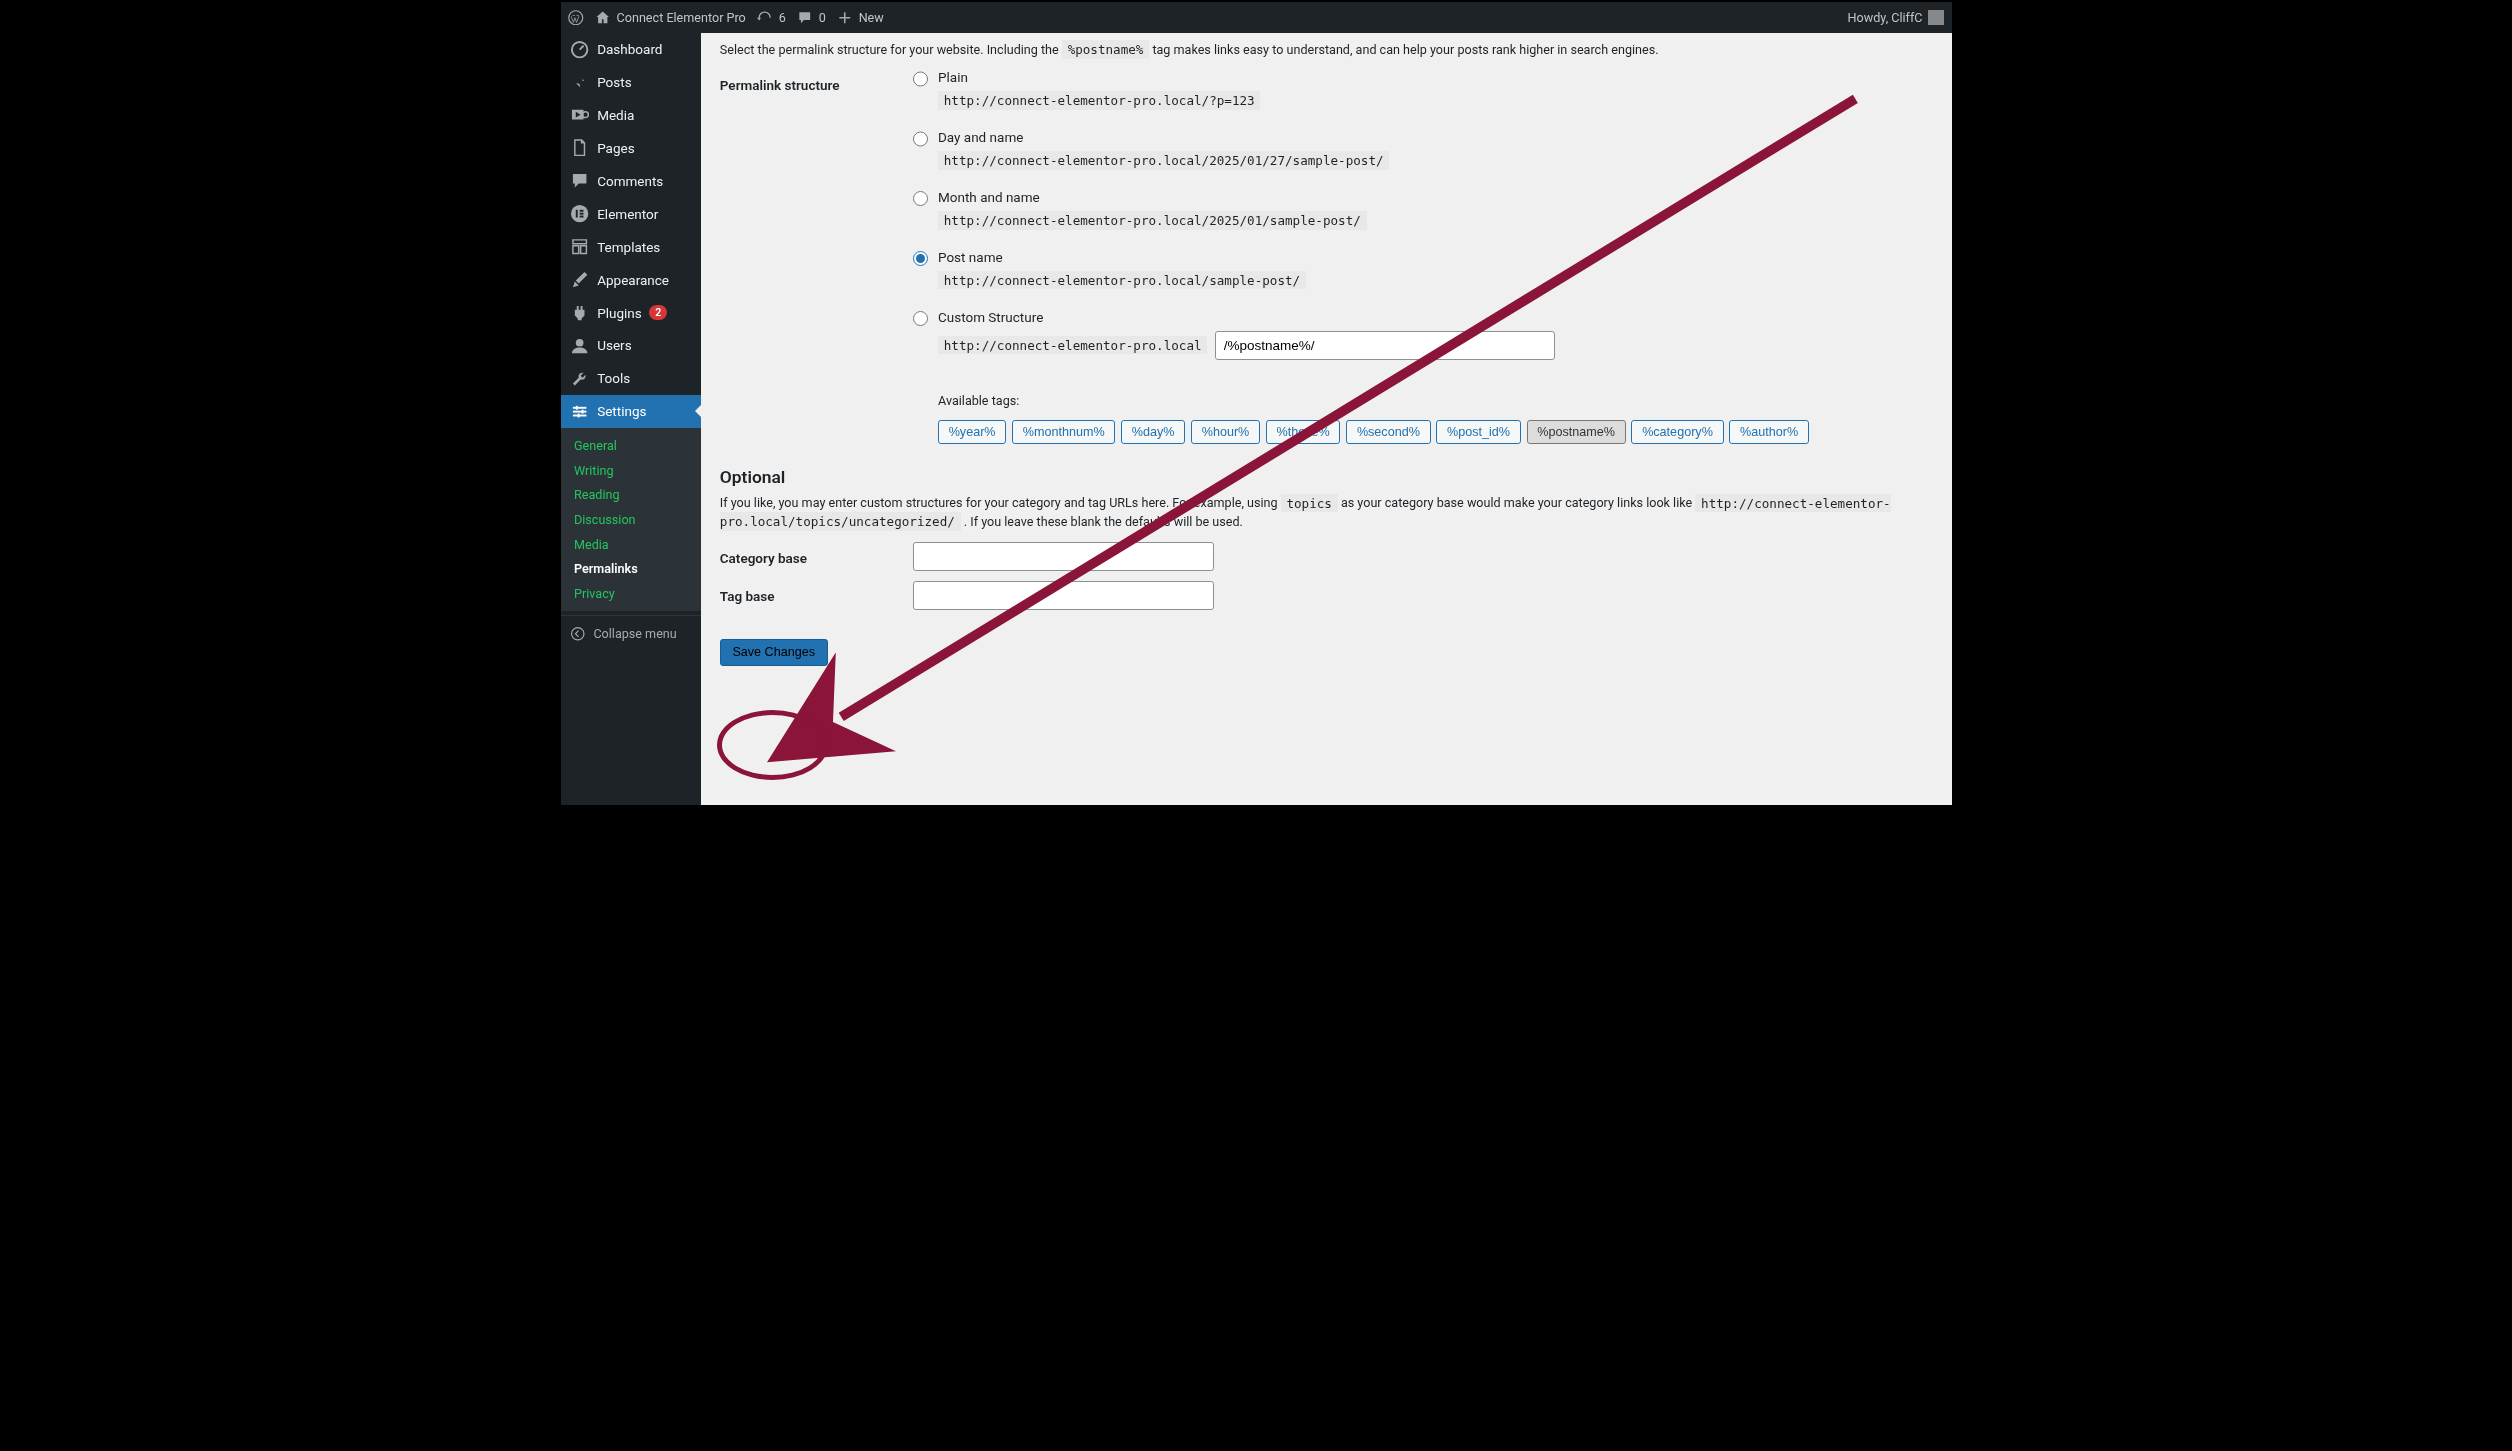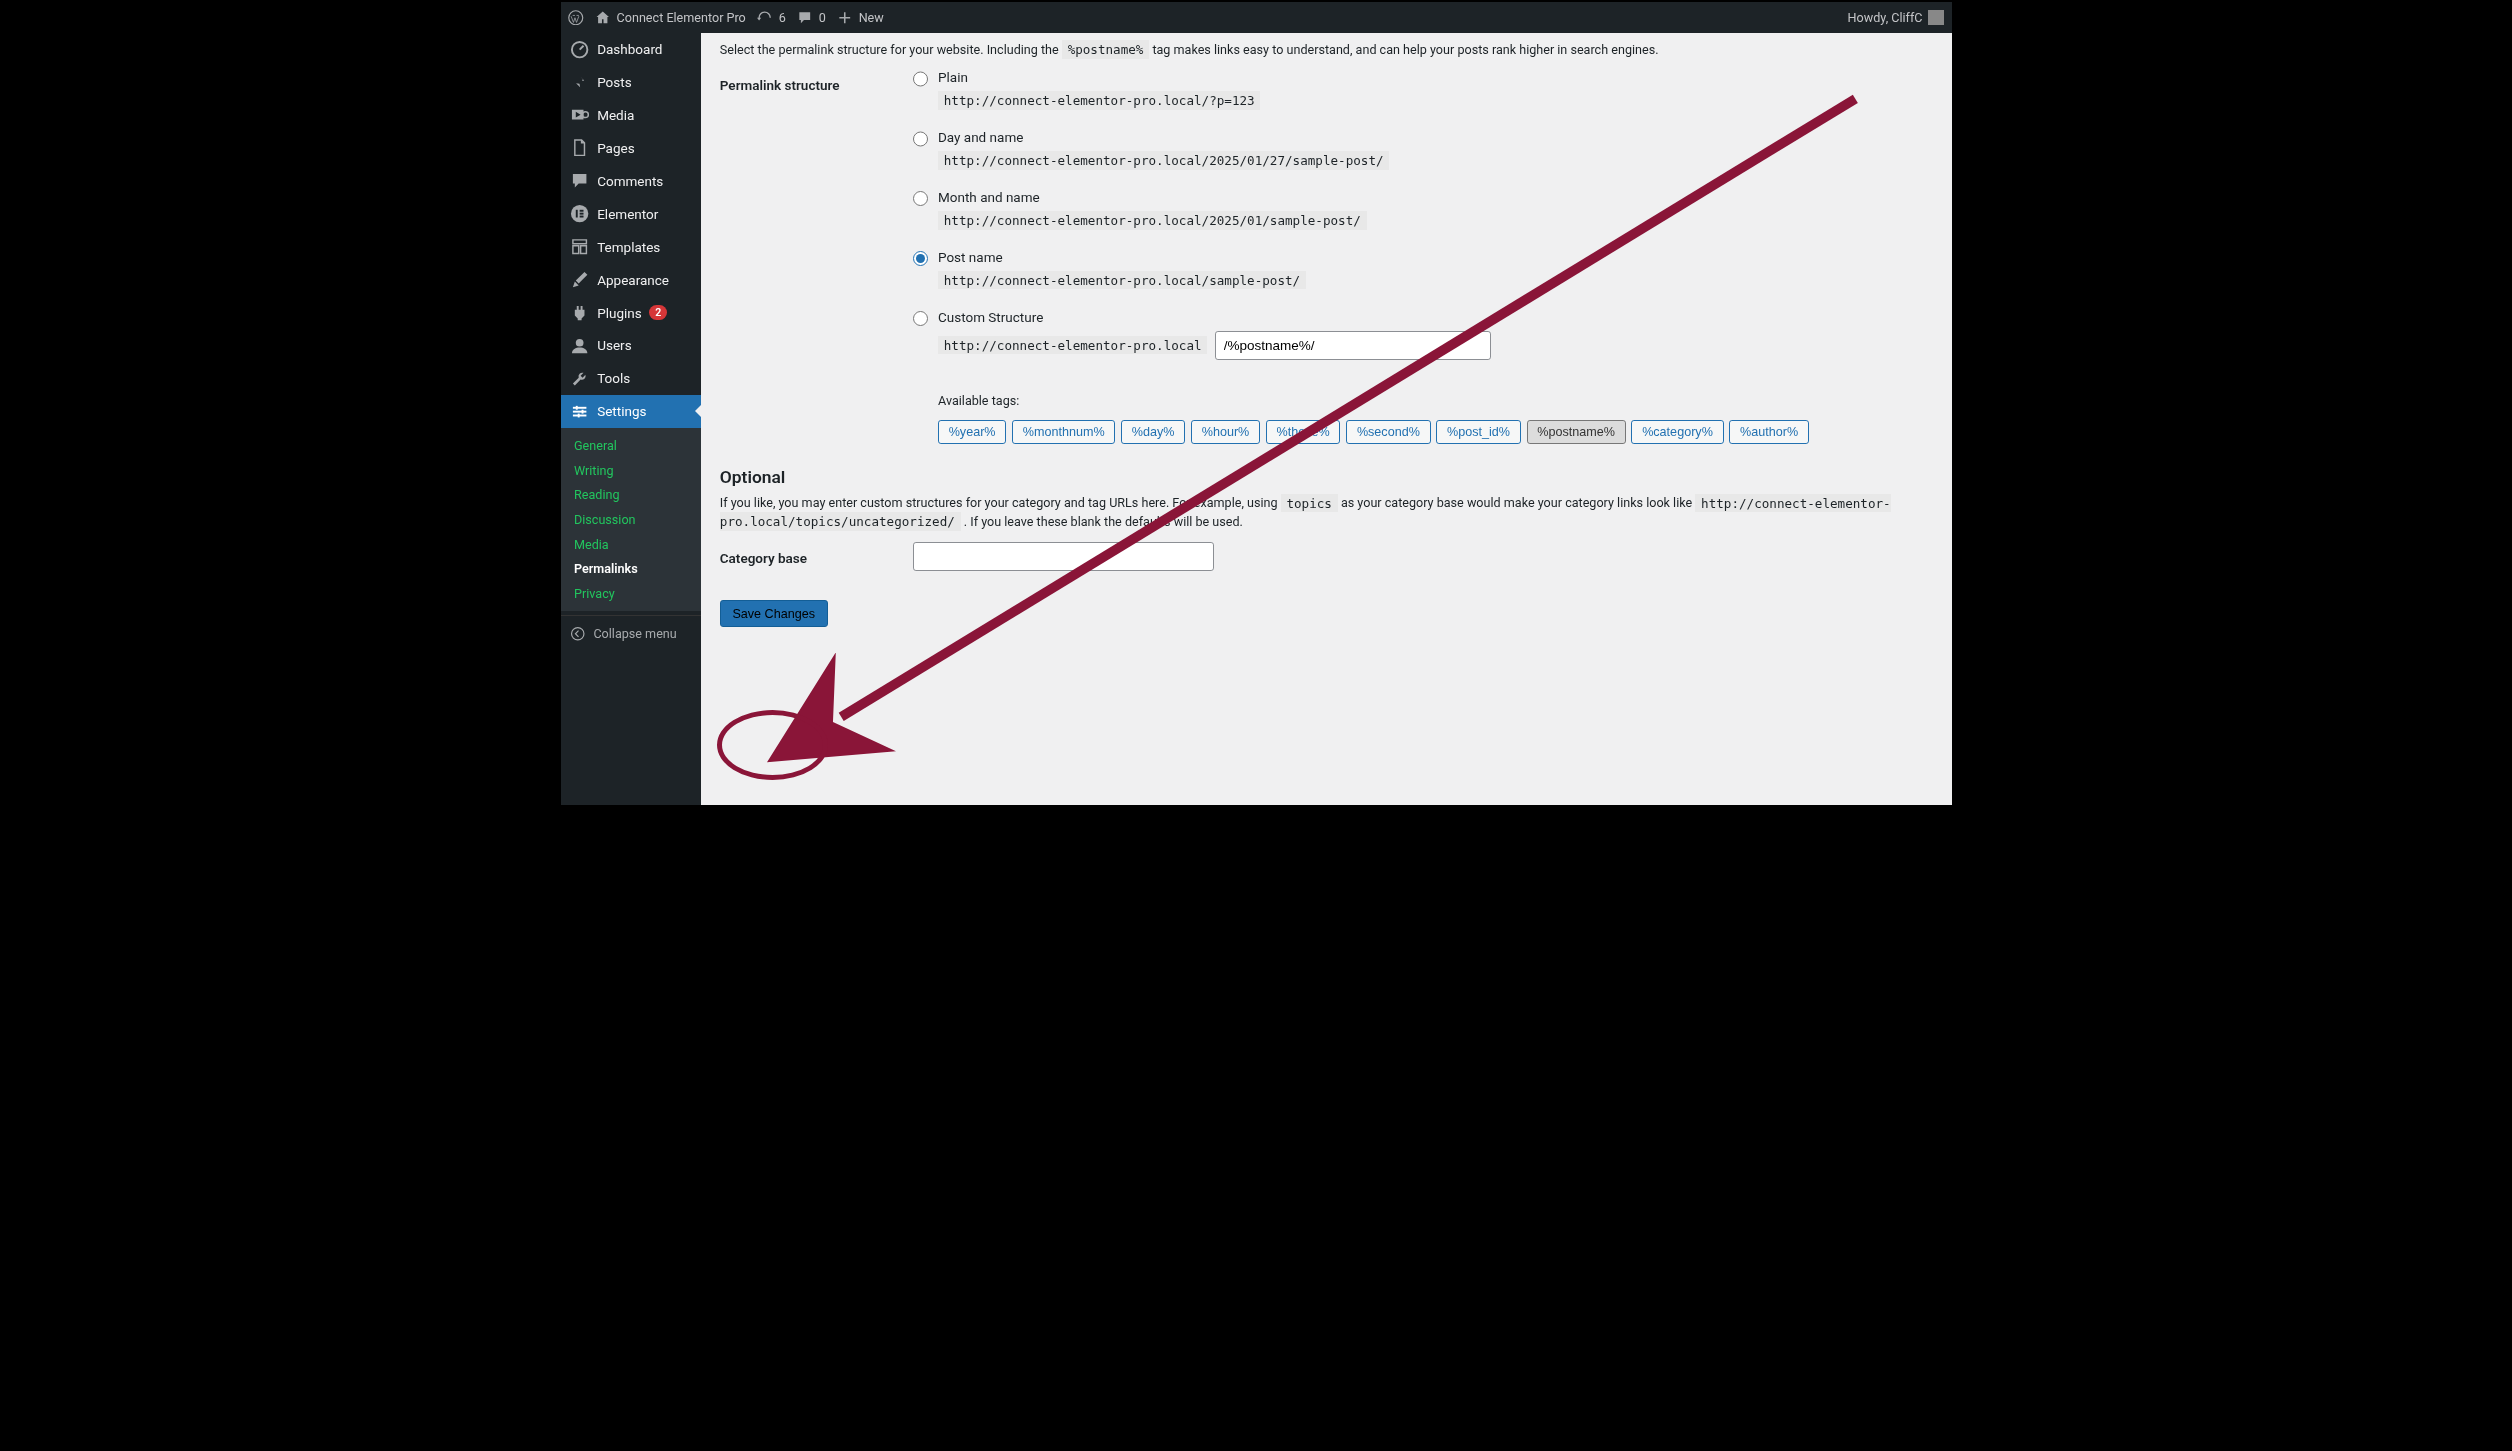--- a/index.html
+++ b/index.html
@@ -33,21 +33,21 @@
   code { background: #e8e8e8; padding: 1.9px 5.8px; font-family: Menlo, Consolas, monospace; font-size: 12.6px; }
   .form-row { display: flex; margin: 9.7px 0; }
   .form-label { width: 193px; font-weight: 600; padding-top: 7.7px; font-size: 13.5px; }
   .form-field { flex: 1; }
   .struct-list { display: flex; flex-direction: column; gap: 19.3px; }
   .struct-opt { display: flex; align-items: flex-start; gap: 9.7px; }
   .struct-opt input[type=radio] { margin-top: 1.9px; width: 15.5px; height: 15.5px; accent-color: #2271b1; }
   .struct-body { display: flex; flex-direction: column; gap: 5.8px; }
   .struct-body label { font-weight: 400; font-size: 13.5px; }
   .custom-row { display: flex; align-items: center; gap: 7.7px; }
-  .custom-row input[type=text] { border: 1px solid #8c8f94; border-radius: 2.9px; padding: 3.9px 7.7px; font-size: 13.5px; width: 276px; height: 29px; }
+  .custom-row input[type=text] { border: 1px solid #8c8f94; border-radius: 2.9px; padding: 3.9px 7.7px; font-size: 13.5px; width: 340px; height: 29px; }
   .tags-row { display: flex; flex-wrap: wrap; gap: 5.8px; margin-top: 5.8px; }
   .tag-btn { border: 1px solid #2271b1; background: #f6f7f7; color: #2271b1; padding: 3.9px 9.7px; border-radius: 2.9px; font-size: 12.6px; cursor: pointer; }
   .tag-btn.selected { background: #dcdcdc; border-color: #777; color: #333; }
   h2.section { font-size: 17.4px; font-weight: 600; margin: 23px 0 7.7px; }
   .text-input { border: 1px solid #8c8f94; border-radius: 2.9px; padding: 3.9px 7.7px; font-size: 13.5px; width: 301px; height: 29px; }
   .save-btn { background: #2271b1; border: 1px solid #135e96; color: #000000; padding: 5.8px 11.6px; border-radius: 2.9px; font-size: 12.6px; cursor: pointer; margin-top: 19.3px; }
 
   
   .annotation { position: absolute; pointer-events: none; z-index: 50; }
   .circle-anno { border: 5.8px solid #8a1538; border-radius: 50%; position: absolute; pointer-events: none; z-index: 50; }
@@ -279,20 +279,24 @@
       <code>topics</code>
       <span> as your category base would make your category links look like </span>
       <code>http://connect-elementor-pro.local/topics/uncategorized/</code>
       <span> . If you leave these blank the defaults will be used.</span>
     </p>
 
     <div class="form-row">
       <div class="form-label">Category base</div>
       <div class="form-field"><input type="text" class="text-input" style=""></div>
     </div>
+    <div class="form-row">
+      <div class="form-label">Tag base</div>
+      <div class="form-field"><input type="text" class="text-input" style=""></div>
+    </div>
 
     <button class="save-btn">Save Changes</button>
   </div>
 
   <svg class="annotation" style="left:145px; top:58px; width:1159px; height:715px;" viewBox="0 0 1200 740" width="1159" height="715">
     <defs>
       <marker id="arrowhead" markerWidth="12" markerHeight="12" refX="3" refY="6" orient="auto">
         <path d="M0,0 L12,6 L0,12 L4,6 z" fill="#8a1538"></path>
       </marker>
     </defs>

